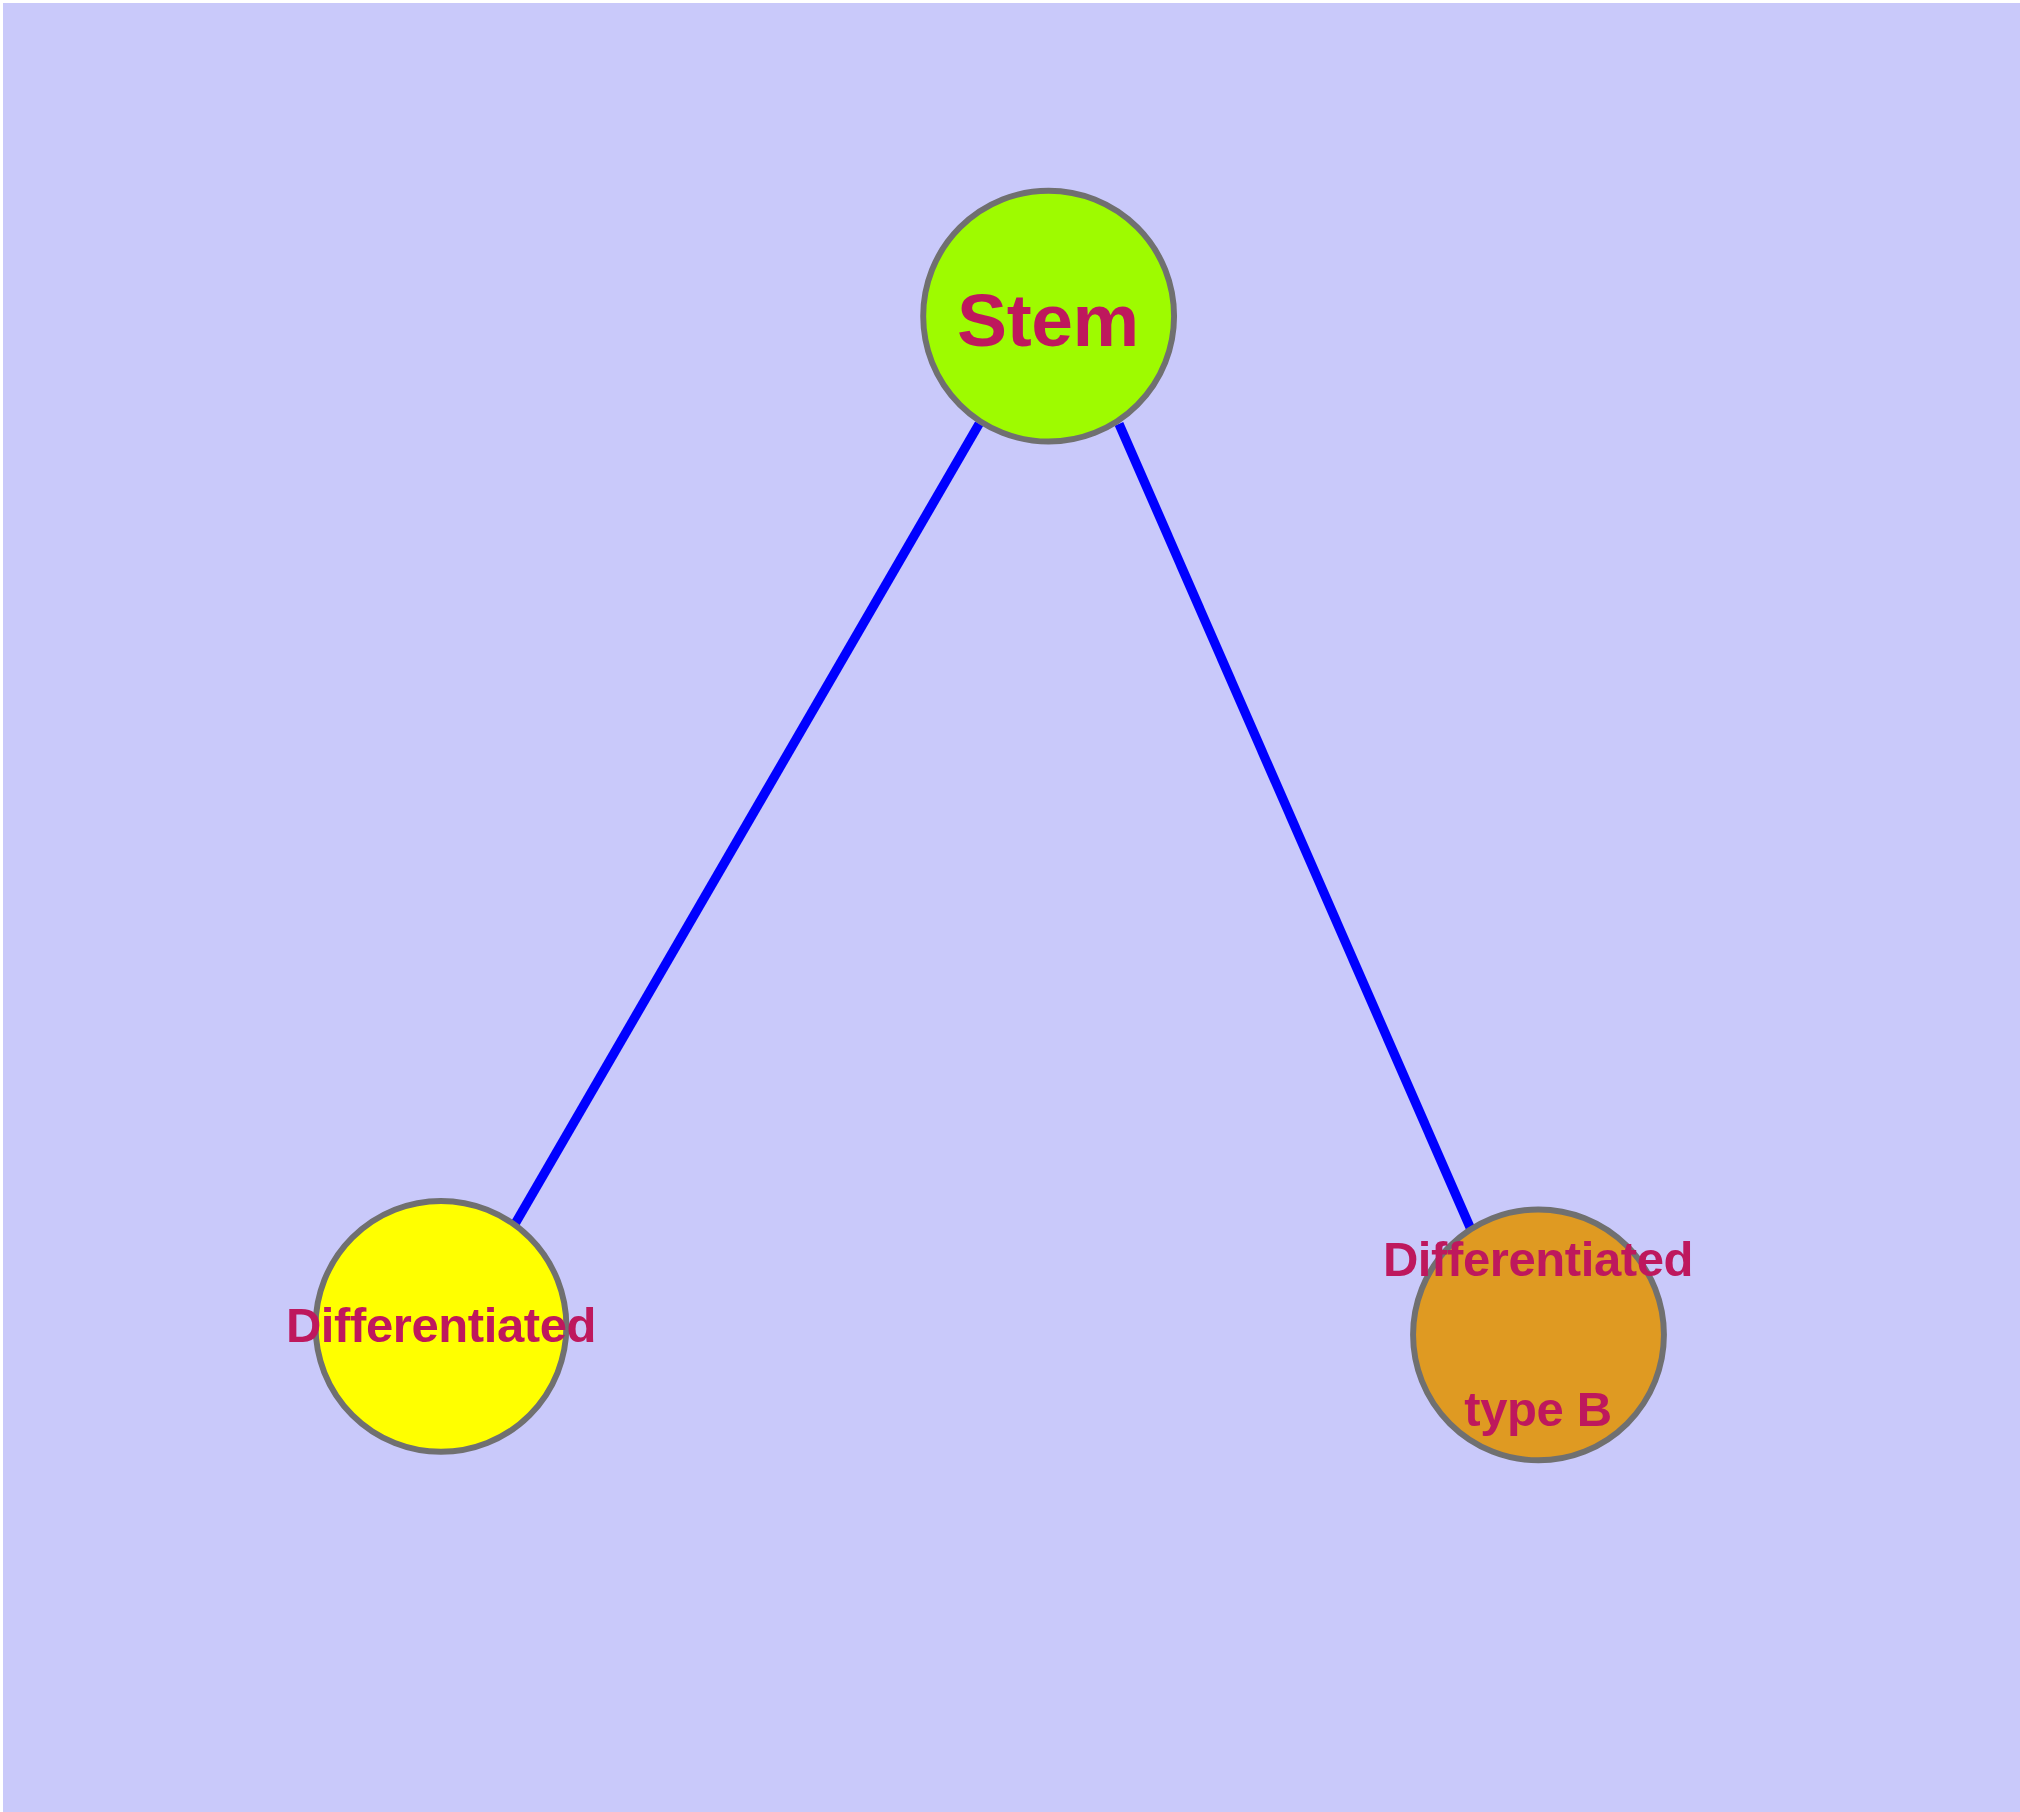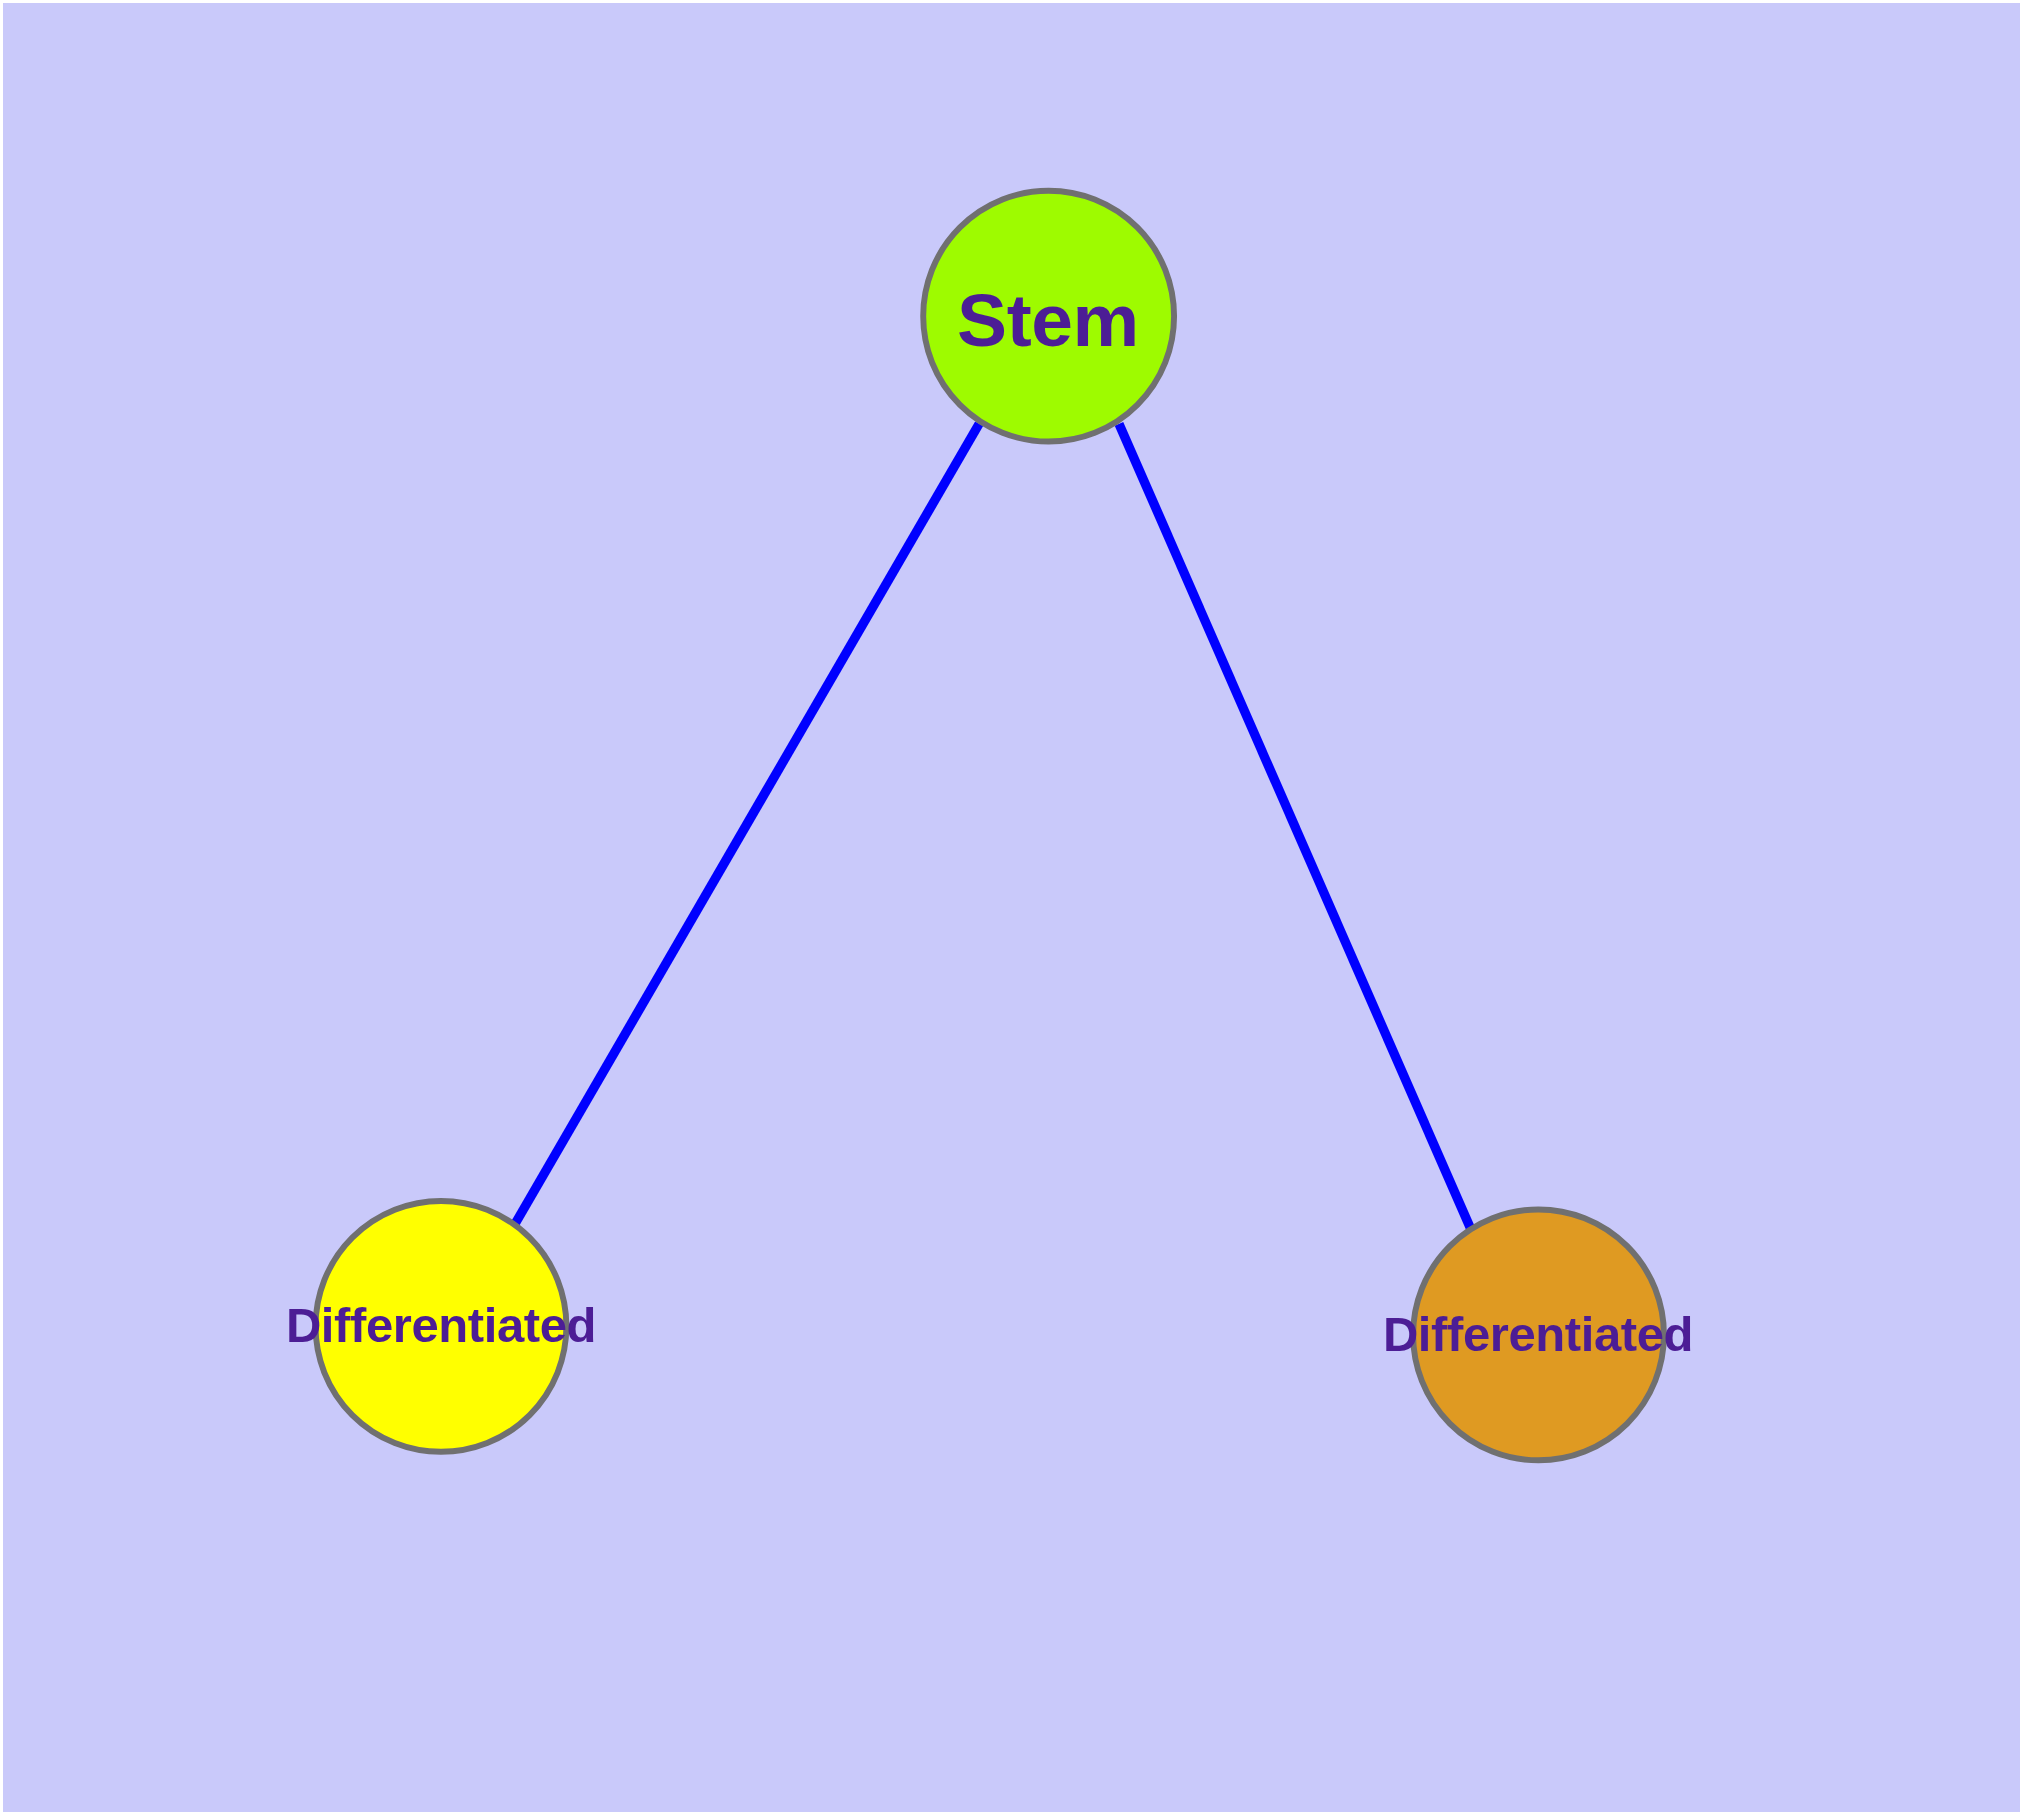--- a/index.html
+++ b/index.html
@@ -28,21 +28,21 @@
     position: absolute;
     left: 0;
     top: 0;
     width: 2021px;
     height: 1812px;
     display: block;
   }
   .node-label {
     position: absolute;
     text-align: center;
-    color: #4c1d95;
+    color: #be185d;
     font-weight: bold;
     font-family: "Liberation Sans", "DejaVu Sans", sans-serif;
     line-height: 1.02;
     white-space: pre;
     letter-spacing: -0.4px;
     pointer-events: none;
     transform: translate(-50%, -50%);
   }
   .node-label.single {
     font-size: 75px;
@@ -71,16 +71,17 @@
   </svg>
 
   <div class="node-label single" style="left:1048px; top:320px;">Stem</div>
 
   <div class="node-label two-line" style="left:441px; top:1326px;">
     <div>Differentiated</div>
   </div>
 
   <div class="node-label two-line" style="left:1538px; top:1335px;">
     <div>Differentiated</div>
+    <div>type B</div>
   </div>
 
 </div>
 
 
 </body></html>

